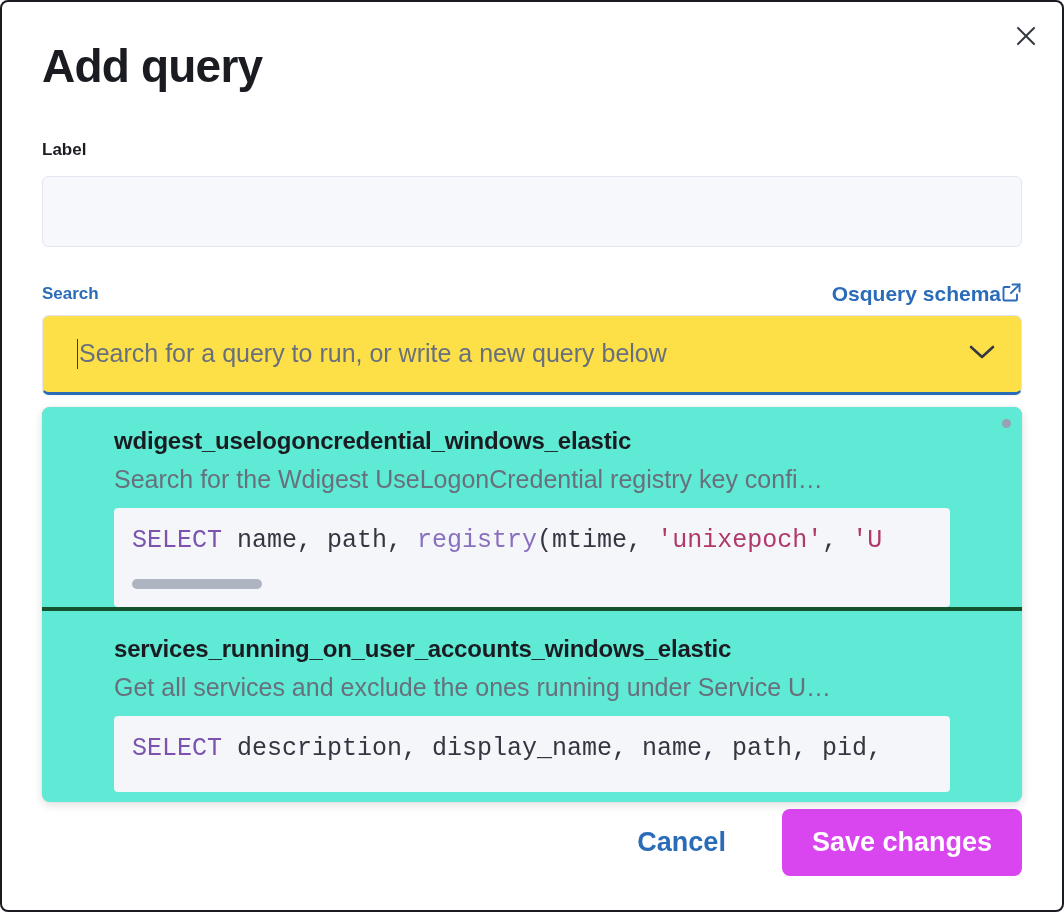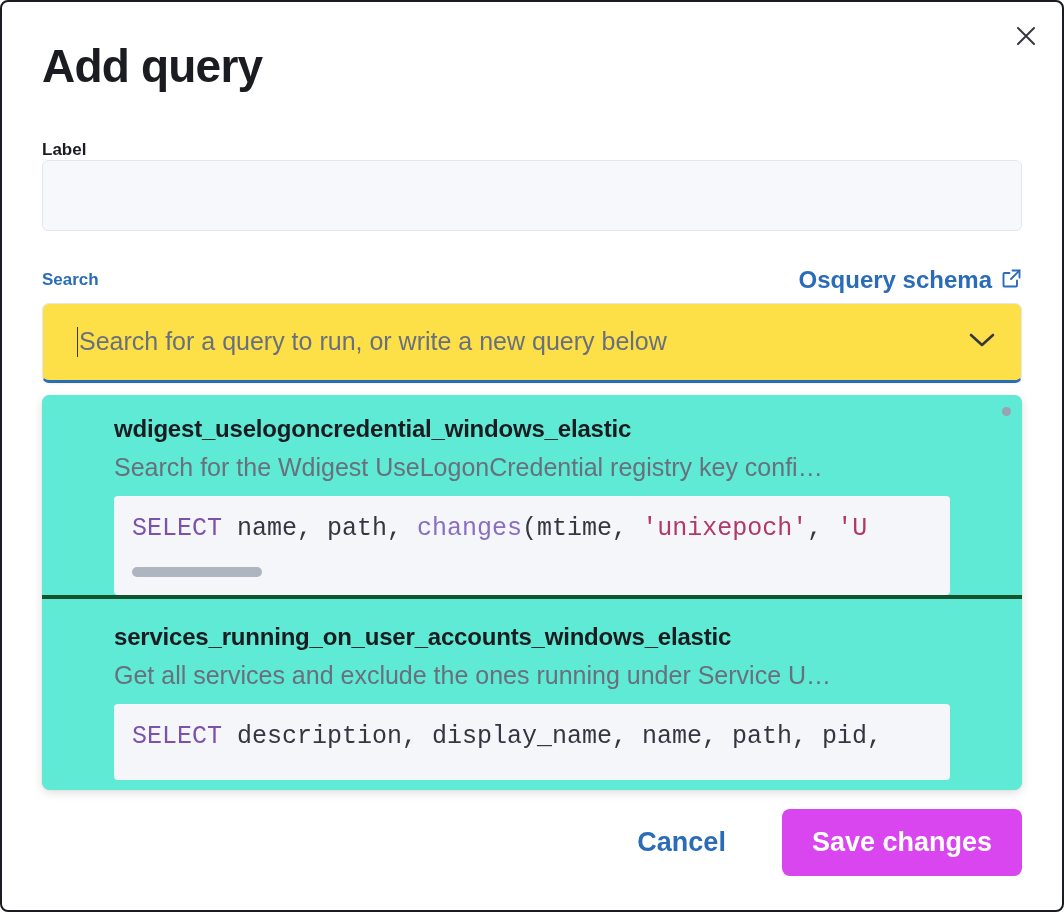--- a/index.html
+++ b/index.html
@@ -54,21 +54,21 @@
   
   .modal-body {
     padding: 48px 40px 0 40px;
     position: relative;
   }
 
   .field-label {
     font-size: 17px;
     font-weight: 700;
     color: #1a1c21;
-    margin-bottom: 0;
+    margin-bottom: 16px;
     display: block;
   }
 
   .text-input {
     width: 100%;
     height: 71px;
     background: #f7f8fc;
     border: 1px solid #e3e6f0;
     border-radius: 6px;
     font-size: 19px;
@@ -87,22 +87,21 @@
     margin-bottom: 9px;
   }
   .query-label {
     font-size: 17px;
     font-weight: 700;
     color: #2b6cb8;
   }
   .schema-link {
     display: inline-flex;
     align-items: center;
-    gap: 9px;
-    font-size: 24px;
+    font-size: 21px;
     font-weight: 700;
     color: #2b6cb8;
     text-decoration: none;
     cursor: pointer;
   }
   .schema-link svg { display: block; margin-bottom: 2px; }
 
   
   .combobox-wrap { position: relative; }
 
@@ -298,21 +297,21 @@
         </span>
       </div>
 
       <div class="dropdown">
         <span class="dropdown-scrolldot"></span>
 
         <div class="option">
           <div class="option-title">wdigest_uselogoncredential_windows_elastic</div>
           <div class="option-desc">Search for the Wdigest UseLogonCredential registry key confi…</div>
           <div class="code-block">
-            <div class="code-line"><span class="kw">SELECT</span><span> name, path, </span><span class="fn">changes</span><span>(mtime, </span><span class="str">'unixepoch'</span><span>, </span><span class="str">'U</span></div>
+            <div class="code-line"><span class="kw">SELECT</span><span> name, path, </span><span class="fn">registry</span><span>(mtime, </span><span class="str">'unixepoch'</span><span>, </span><span class="str">'U</span></div>
             <div class="code-scrollbar"></div>
           </div>
         </div>
 
         <div class="option">
           <div class="option-title">services_running_on_user_accounts_windows_elastic</div>
           <div class="option-desc">Get all services and exclude the ones running under Service U…</div>
           <div class="code-block">
             <div class="code-line"><span class="kw">SELECT</span><span> description, display_name, name, path, pid,</span></div>
             <div class="code-spacer"></div>

